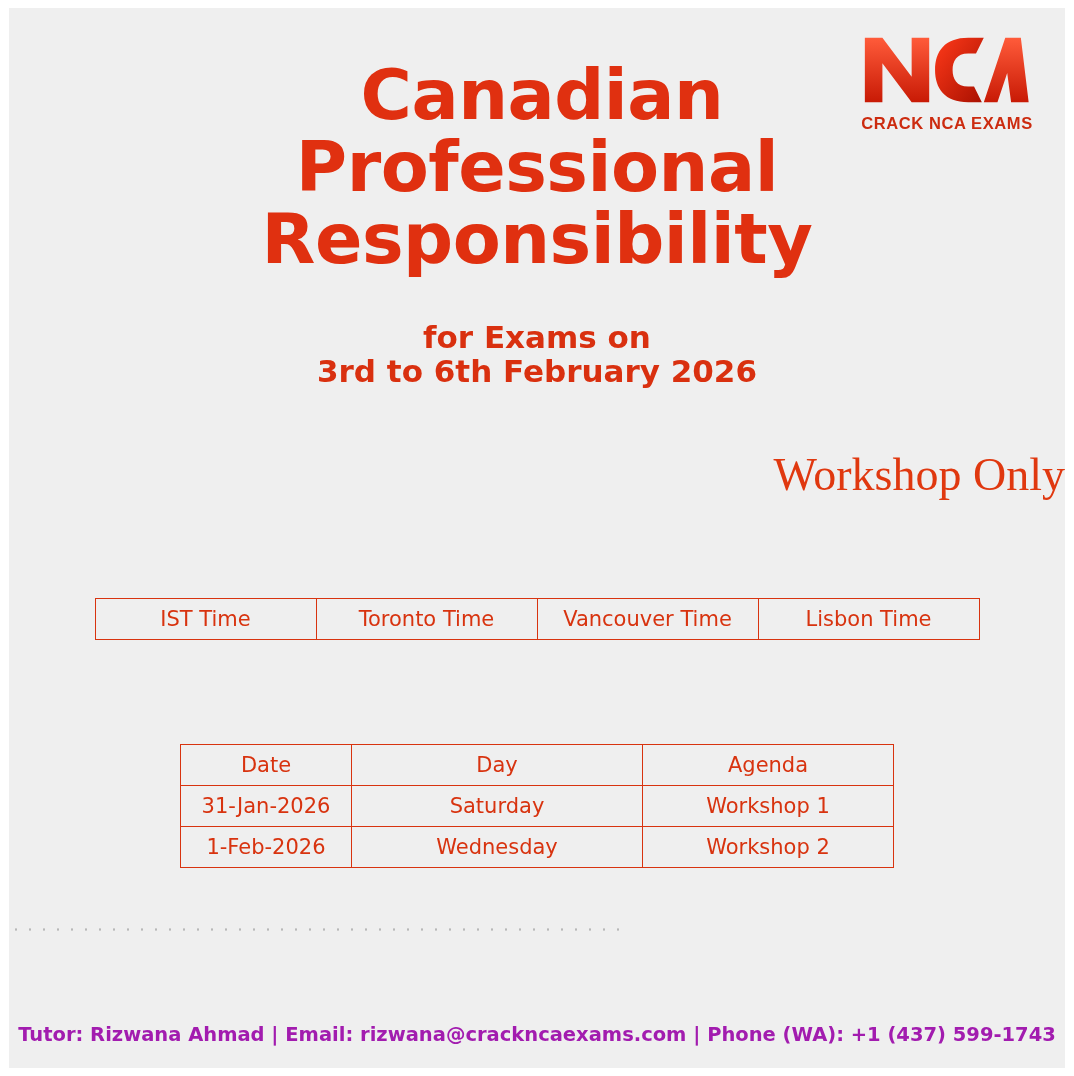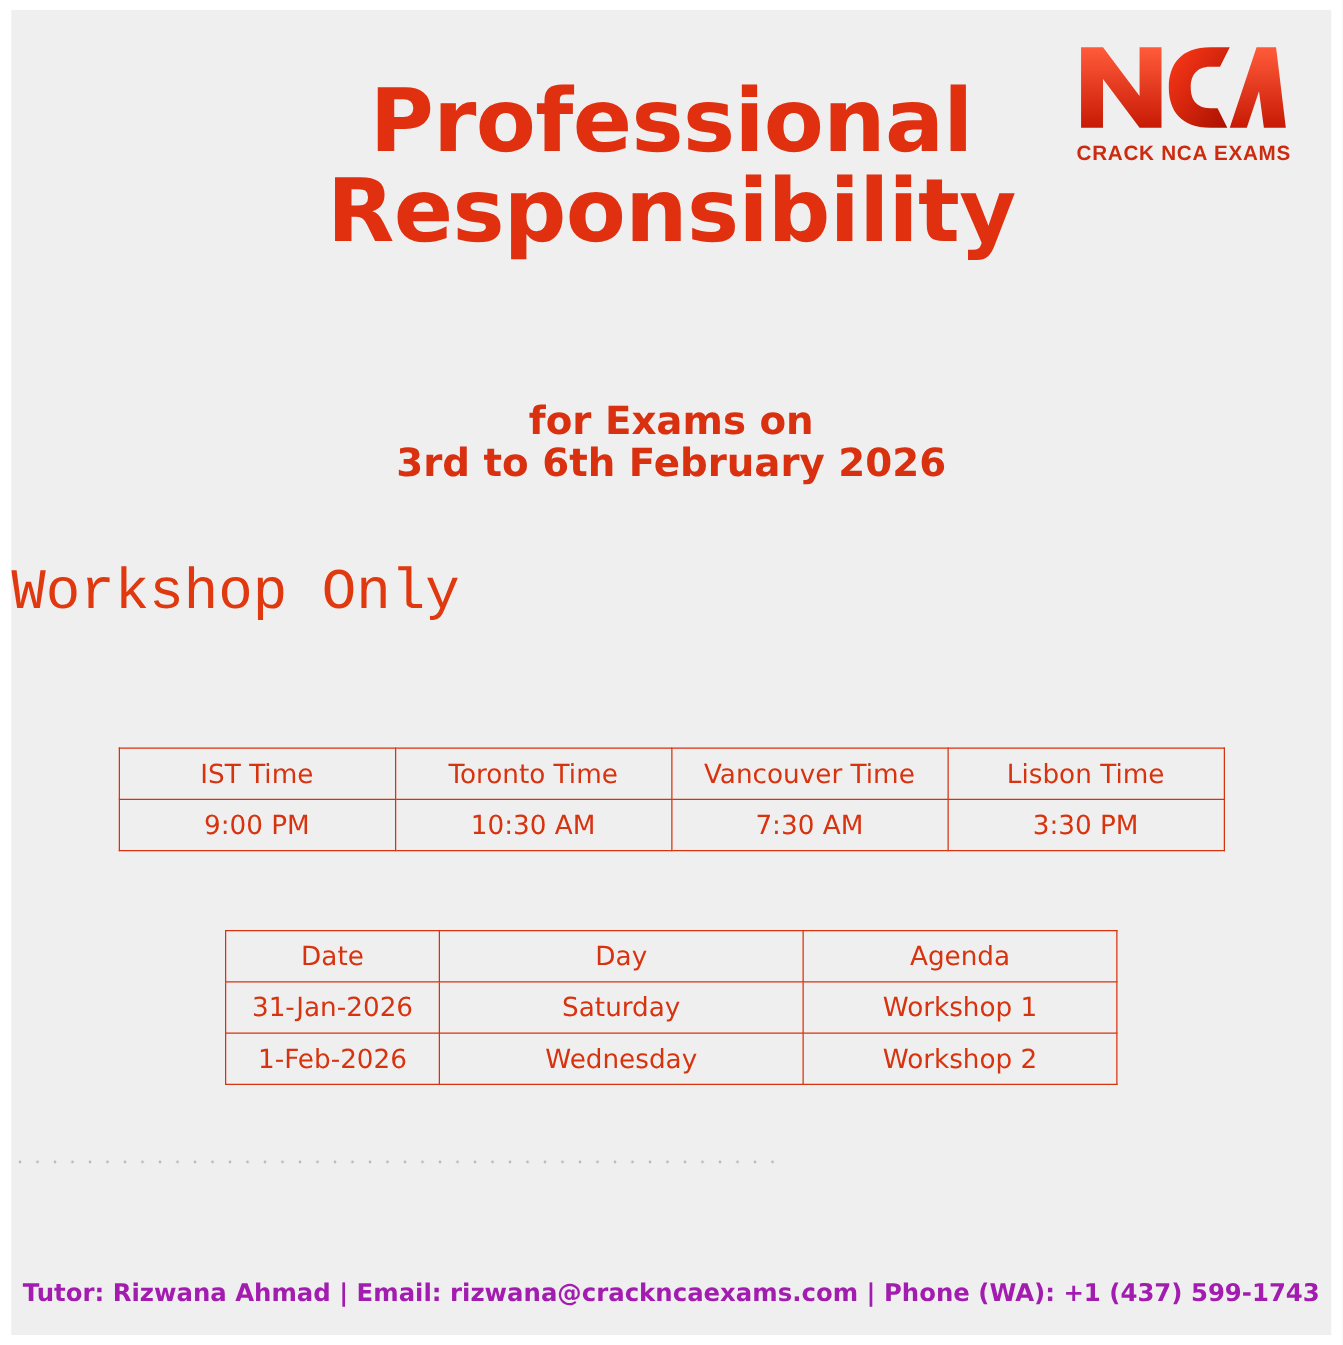--- a/index.html
+++ b/index.html
@@ -79,25 +79,25 @@
     font-weight: bold;
     font-size: 31px;
     line-height: 1.1;
     font-family: "DejaVu Sans", sans-serif;
   }
   .workshop-only {
     position: absolute;
     top: 440px;
     left: 0;
     right: 0;
-    text-align: left;
+    text-align: right;
     color: #e0380f;
     font-size: 46px;
     font-weight: normal;
-    font-family: Liberation Mono, monospace;
+    font-family: Liberation Serif, serif;
   }
   
   table {
     border-collapse: collapse;
     color: #d8330f;
     font-family: "DejaVu Sans", sans-serif;
     margin-top: 20px;
   }
   table td {
     border: 1.5px solid #d8330f;
@@ -167,46 +167,41 @@
         </linearGradient>
       </defs>
       <polygon points="6,74 6,8 24,8 54,48 54,8 72,8 72,74 54,74 24,34 24,74" fill="url(#g1)"></polygon>
       <path d="M112,8 C88,8 78,22 78,41 C78,60 88,74 112,74 L126,74 L118,58 L112,58 C100,58 96,50 96,41 C96,32 100,24 112,24 L120,24 L128,8 Z" fill="url(#g2)"></path>
       <polygon points="128,74 150,8 166,8 174,74 156,74 152,44 142,74" fill="url(#g1)"></polygon>
     </svg>
     <div class="logo-text">CRACK NCA EXAMS</div>
   </div>
 
   <div class="title-block">
+    <div class="title-line l1">Canadian</div>
     <div class="title-line l2">Professional</div>
     <div class="title-line l3">Responsibility</div>
   </div>
 
   <div class="subtitle-block">
     <div class="subtitle-line">for Exams on</div>
     <div class="subtitle-line">3rd to 6th February 2026</div>
   </div>
 
   <div class="workshop-only">Workshop Only</div>
 
   <div class="time-table-wrap">
     <table class="time-table">
       <tbody>
           <tr>
         <td>IST Time</td>
         <td>Toronto Time</td>
         <td>Vancouver Time</td>
         <td>Lisbon Time</td>
       </tr>
-      <tr>
-        <td>9:00 PM</td>
-        <td>10:30 AM</td>
-        <td>7:30 AM</td>
-        <td>3:30 PM</td>
-      </tr>
     </tbody>
       </table>
   </div>
 
   <div class="sched-table-wrap">
     <table class="sched-table">
       <tbody>
           <tr>
         <td class="c0">Date</td>
         <td class="c1">Day</td>

